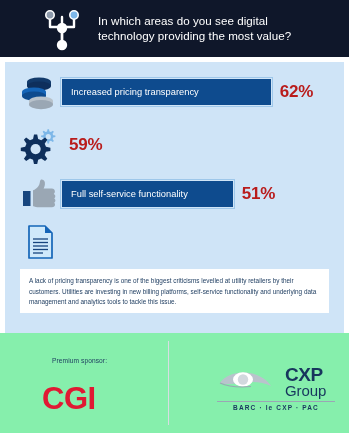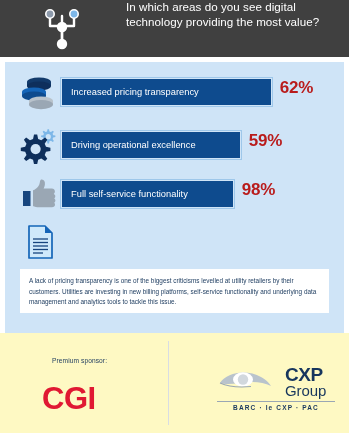--- a/index.html
+++ b/index.html
@@ -14,23 +14,23 @@
     overflow: hidden;
     position: relative;
   }
 
   
   .header {
     position: absolute;
     left: 0; top: 0;
     width: 349px;
     height: 57px;
-    background: #404040;
-    display: flex;
-    gap: 28px;
+    background: #0f172a;
+    display: flex;
+    align-items: center;
   }
   .header-icon {
     width: 56px;
     height: 56px;
     margin-left: 34px;
     flex: 0 0 auto;
     display: flex;
     align-items: center;
     justify-content: center;
   }
@@ -75,21 +75,21 @@
     flex: 0 0 auto;
     display: flex;
     align-items: center;
     justify-content: center;
   }
   .bar-wrap {
     position: relative;
     flex: 1 1 auto;
     height: 28px;
     display: flex;
-    align-items: flex-start;
+    align-items: center;
   }
   .bar {
     height: 28px;
     background: #0e4b8e;
     border: 1px solid #cfe4f7;
     box-sizing: border-box;
     box-shadow: 0 0 0 1px #9ec7ea;
     display: flex;
     align-items: center;
     flex: 0 0 auto;
@@ -129,21 +129,21 @@
     font-weight: 400;
   }
 
   
   .footer {
     position: absolute;
     left: 0;
     top: 333px;
     width: 349px;
     height: 100px;
-    background: #fef9c3;
+    background: #86efac;
   }
   .premium-label {
     position: absolute;
     left: 52px;
     top: 24px;
     font-size: 6.6px;
     color: #1b3a5e;
     letter-spacing: 0.1px;
   }
   .cgi-logo {
@@ -262,39 +262,36 @@
             <path d="M27.5 3.2 l1.5 0 0.45 2.2 1.5 0.62 1.85-1.3 1.06 1.06 -1.3 1.85 0.62 1.5 2.2 0.45 0 1.5 -2.2 0.45 -0.62 1.5 1.3 1.85 -1.06 1.06 -1.85-1.3 -1.5 0.62 -0.45 2.2 -1.5 0 -0.45-2.2 -1.5-0.62 -1.85 1.3 -1.06-1.06 1.3-1.85 -0.62-1.5 -2.2-0.45 0-1.5 2.2-0.45 0.62-1.5 -1.3-1.85 1.06-1.06 1.85 1.3 1.5-0.62z"></path>
             <circle cx="28.25" cy="10.65" r="2.6" fill="#cfe4f7"></circle>
           </g>
           <g fill="#0e2f5c">
             <path d="M14 8.5 l3.2 0 0.95 4.4 3.1 1.3 3.8-2.6 2.25 2.25 -2.6 3.8 1.3 3.1 4.4 0.95 0 3.2 -4.4 0.95 -1.3 3.1 2.6 3.8 -2.25 2.25 -3.8-2.6 -3.1 1.3 -0.95 4.4 -3.2 0 -0.95-4.4 -3.1-1.3 -3.8 2.6 -2.25-2.25 2.6-3.8 -1.3-3.1 -4.4-0.95 0-3.2 4.4-0.95 1.3-3.1 -2.6-3.8 2.25-2.25 3.8 2.6 3.1-1.3z"></path>
             <circle cx="15.6" cy="23.1" r="5.1" fill="#cfe4f7"></circle>
           </g>
         </svg>
       </div>
       <div class="bar-wrap">
-        <div class="bar" style="width:63.5%;">
-          <span class="bar-label">Driving operational excellence</span>
-        </div>
         <span class="bar-value">59%</span>
       </div>
     </div>
 
     <div class="row" style="top:110px;">
       <div class="row-icon">
         <svg width="40" height="38" viewBox="0 0 40 38">
           <rect x="3" y="16" width="7.5" height="15" fill="#17457e"></rect>
           <path d="M13 31 L13 15.5 C13 15.5 17.5 13.8 19.3 9.6 C20.3 7.2 19.6 4.6 21.8 4.6 C24.2 4.6 25.2 6.8 24.9 9.4 C24.7 11.2 23.6 13.6 23.6 13.6 L31.8 13.6 C33.6 13.6 34.9 14.8 34.9 16.4 C34.9 18 33.8 18.9 33.8 18.9 C34.8 19.3 35.3 20.2 35.3 21.3 C35.3 22.6 34.3 23.4 34.3 23.4 C35.1 23.9 35.4 24.6 35.4 25.6 C35.4 26.9 34.3 27.8 34.3 27.8 C34.9 28.3 35 29 35 29.7 C35 31 33.8 32.2 31.9 32.2 L17.5 32.2 C15 32.2 13 31 13 31 Z" fill="#9aa7b4"></path>
         </svg>
       </div>
       <div class="bar-wrap">
         <div class="bar" style="width:61%;">
           <span class="bar-label">Full self-service functionality</span>
         </div>
-        <span class="bar-value">98%</span>
+        <span class="bar-value">51%</span>
       </div>
     </div>
 
     <div class="row" style="top:158px;">
       <div class="row-icon">
         <svg width="40" height="38" viewBox="0 0 40 38">
           <path d="M9 3 L25 3 L32 10 L32 35 L9 35 Z" fill="#cfe9fb" stroke="#1565b8" stroke-width="1.7" stroke-linejoin="round"></path>
           <path d="M25 3 L25 10 L32 10 Z" fill="#1565b8"></path>
           <g stroke="#17457e" stroke-width="1.3">
             <line x1="13" y1="16" x2="28" y2="16"></line>

